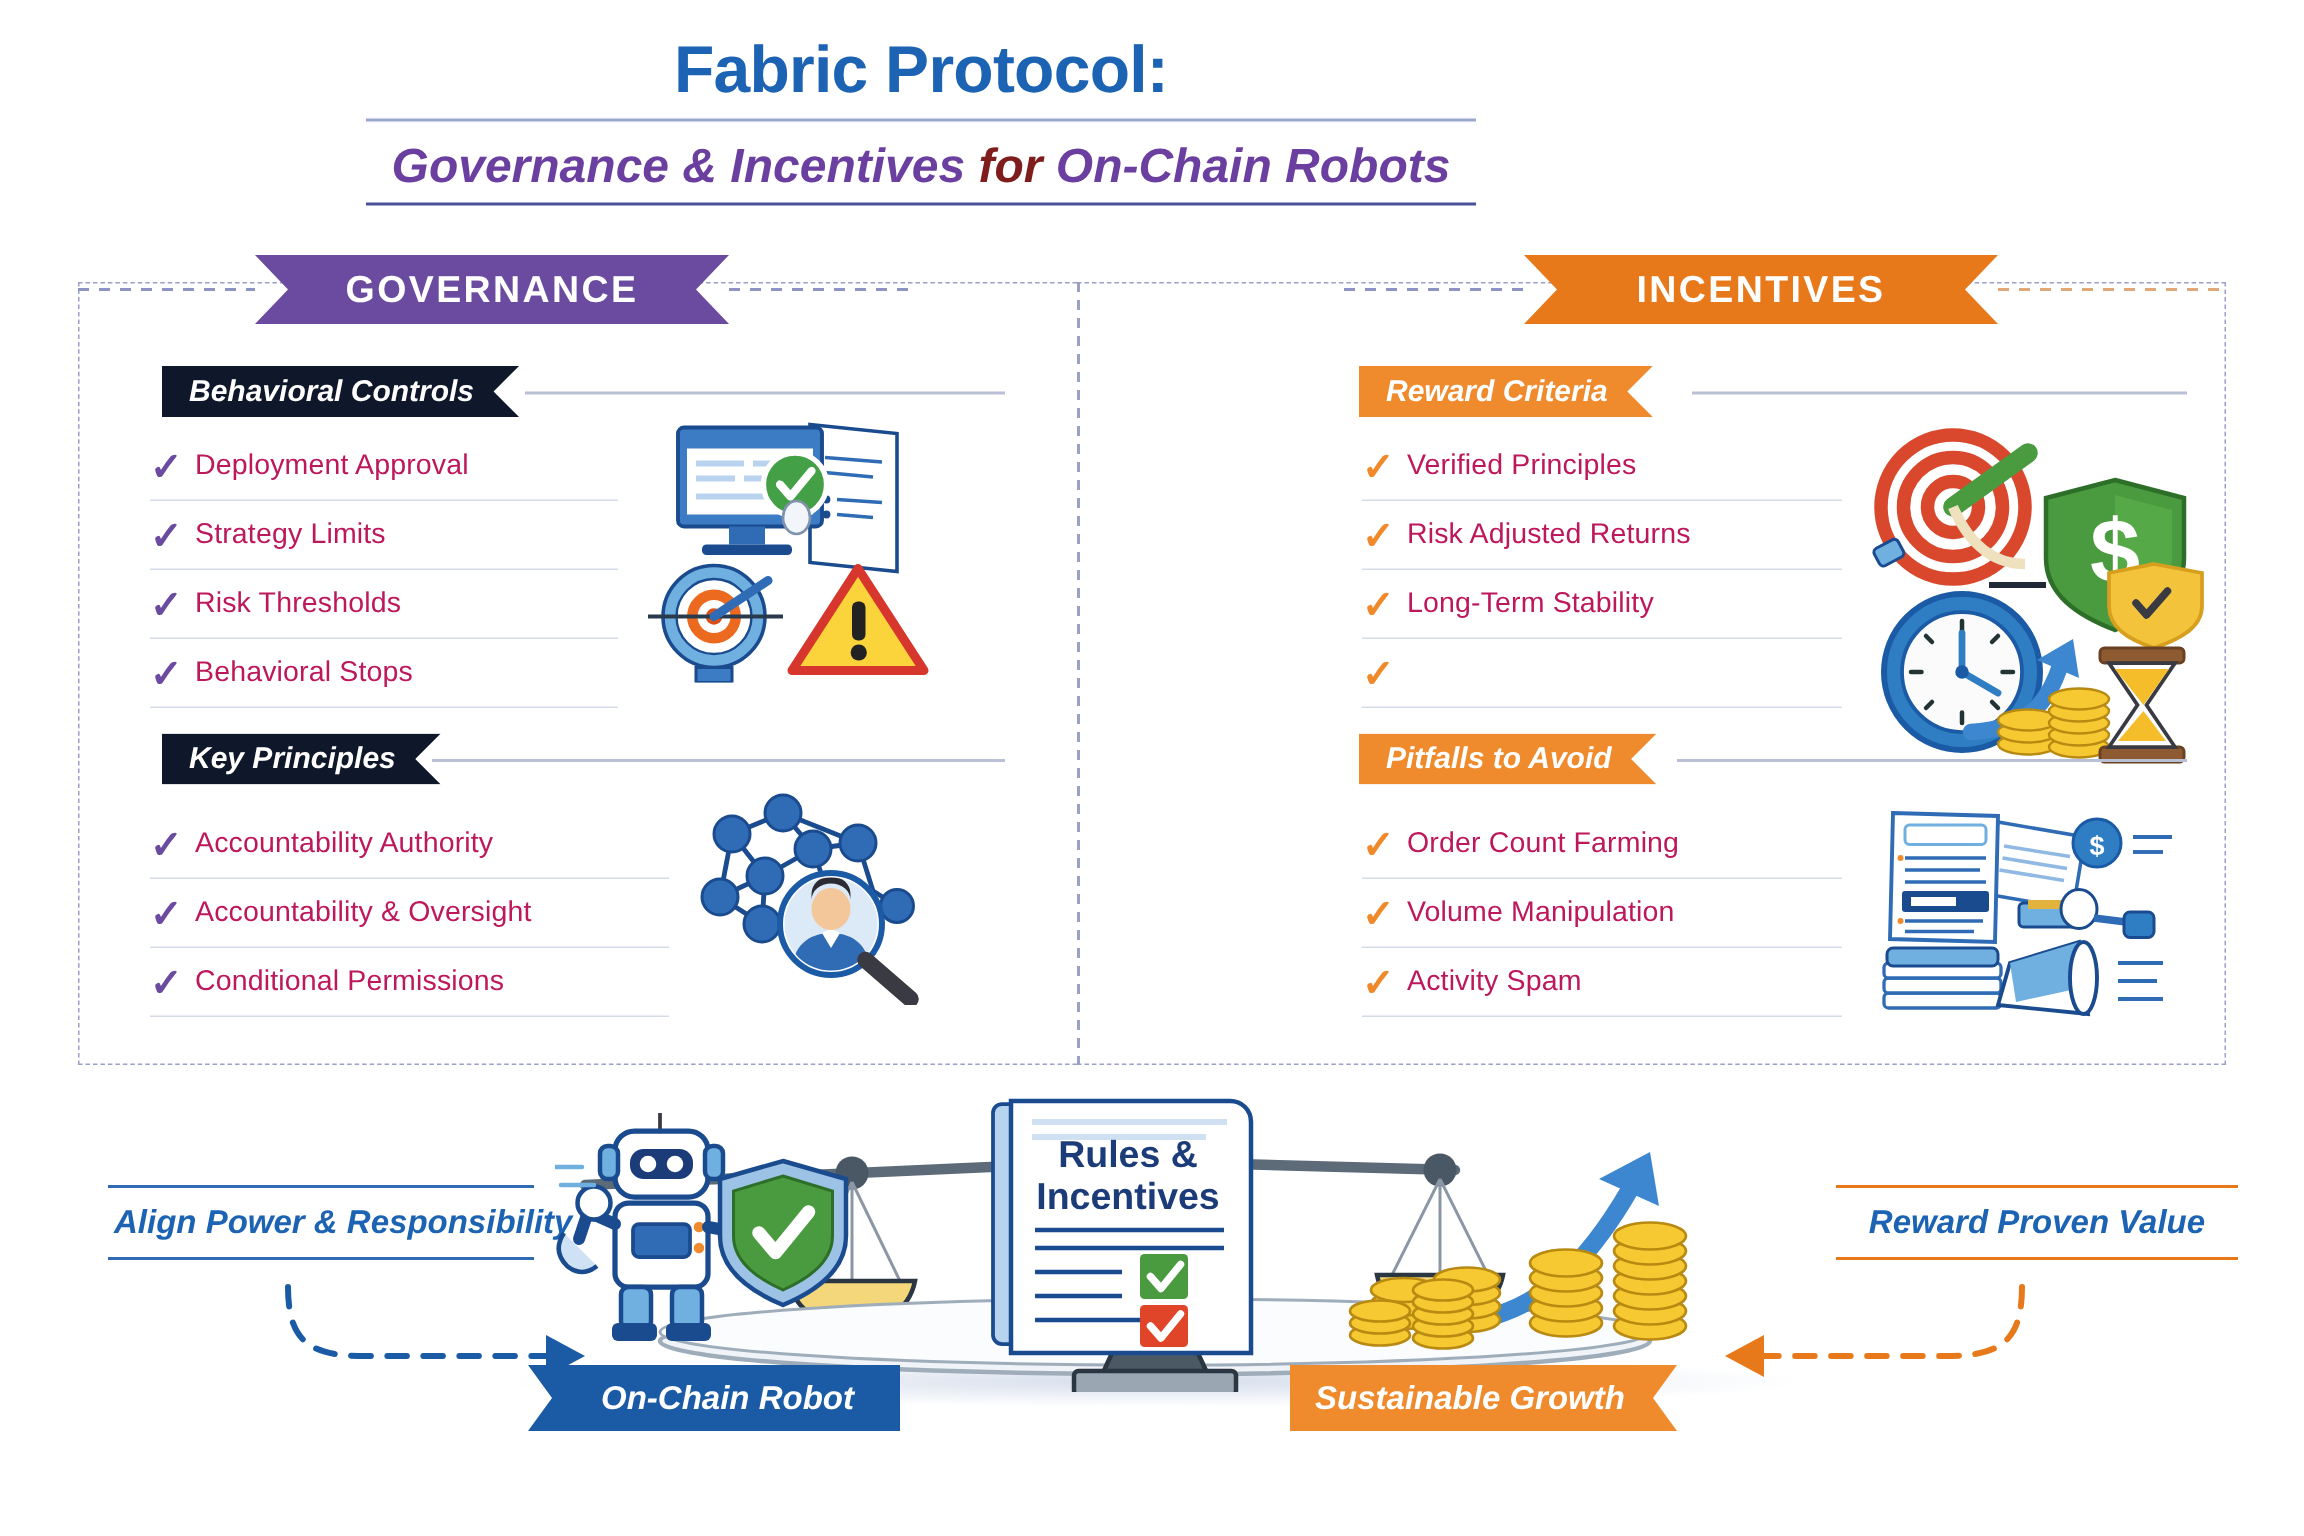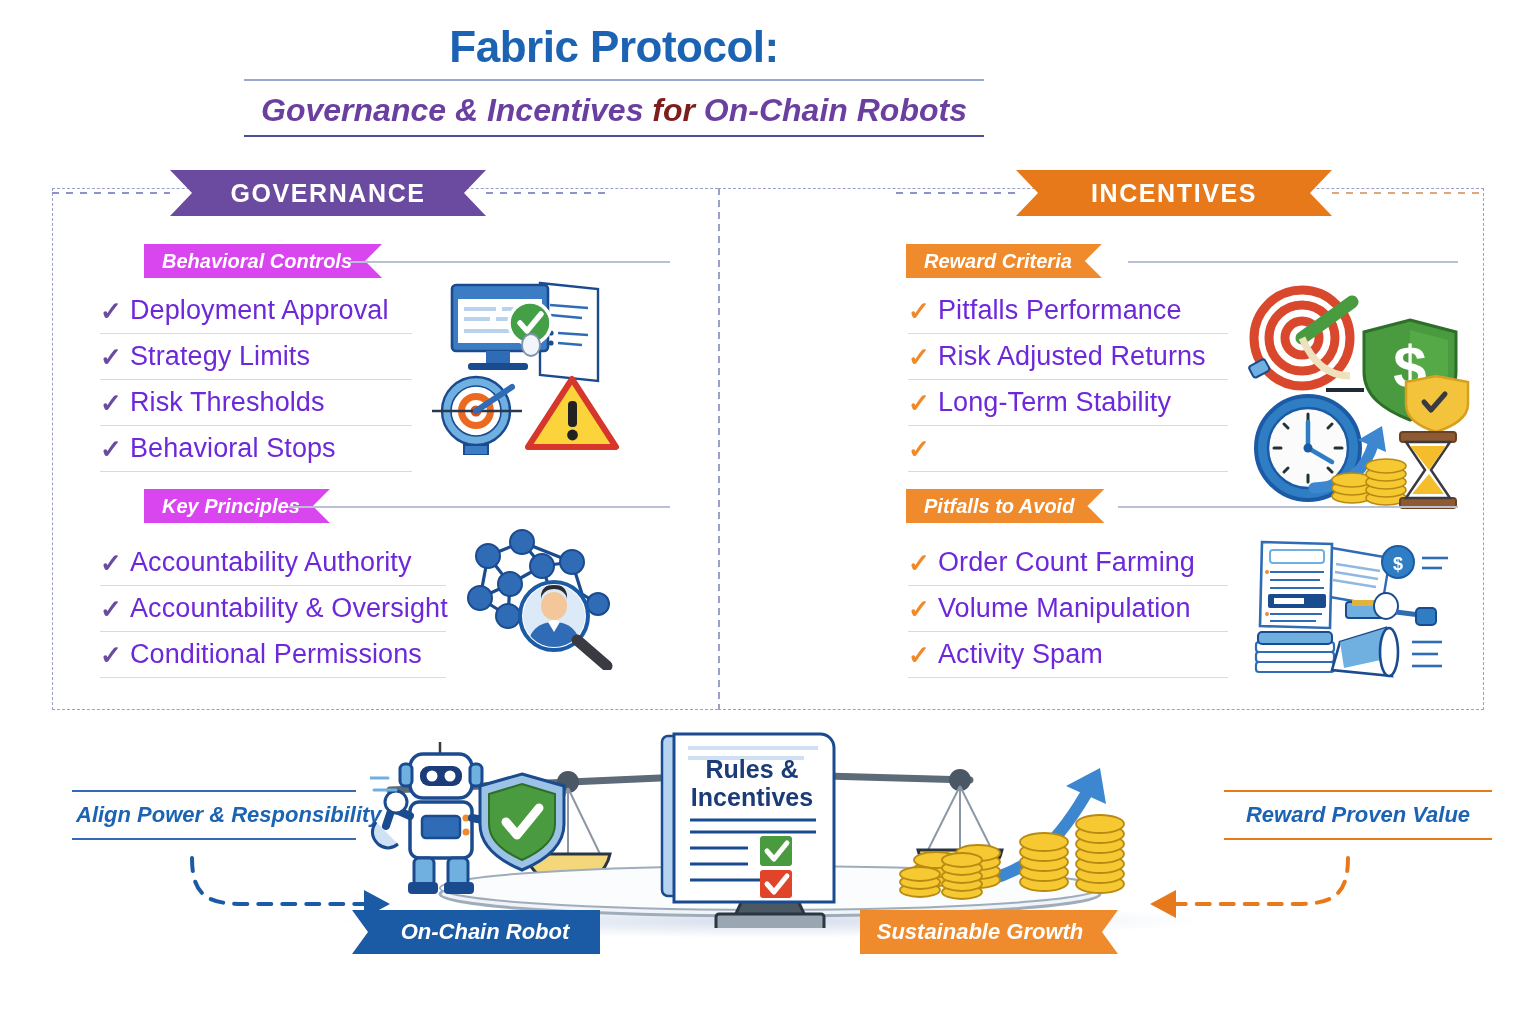--- a/index.html
+++ b/index.html
@@ -67,41 +67,41 @@
       background-image: linear-gradient(to right, #e0a878 52%, rgba(255,255,255,0) 0%); }
 
   
   .tag-banner {
     position: absolute; height: 34px; line-height: 34px;
     color: #fff; font-size: 20px; font-weight: bold; font-style: italic;
     padding-left: 18px; padding-right: 30px;
     clip-path: polygon(0 0, 100% 0, calc(100% - 17px) 50%, 100% 100%, 0 100%);
     white-space: nowrap;
   }
-  .tag-purple { background: #d946ef; margin-left: 36px; }
+  .tag-purple { background: #0f172a; }
   .tag-orange { background: #ef8b2c; }
   .tag-rule {
     position: absolute; height: 1.5px; background: #b9bfd4;
   }
 
   
   .check-list { position: absolute; }
   .check-row {
     position: relative; height: 46px;
     display: flex; align-items: center;
     border-bottom: 1.5px solid #d6dbe8;
   }
   .check-mark {
     width: 30px; font-size: 26px; font-weight: bold; line-height: 1;
     flex: 0 0 30px; text-align: left;
   }
   .mark-purple { color: #6b4ba0; }
   .mark-orange { color: #f0892a; }
   .check-label {
-    font-size: 27px; color: #6d28d9; white-space: nowrap;
+    font-size: 19px; color: #be185d; white-space: nowrap;
     letter-spacing: 0.1px;
   }
 
   
   #bottom-area { position: absolute; left: 0; top: 712px; width: 1536px; height: 312px; }
 
   .side-note {
     position: absolute; text-align: center;
   }
   .side-note .note-text {
@@ -286,21 +286,21 @@
     <line x1="127" y1="112" x2="157" y2="138" stroke="#3a3a42" stroke-width="11" stroke-linecap="round"></line>
   </svg>
 </div>
 
 <div class="tag-banner tag-orange" style="left:906px; top:244px;">Reward Criteria</div>
 <div class="tag-rule" style="left:1128px; top:261px; width:330px;"></div>
 
 <div class="check-list" style="left:908px; top:288px; width:320px;">
   <div class="check-row">
     <span class="check-mark mark-orange">✓</span>
-    <span class="check-label">Pitfalls Performance</span>
+    <span class="check-label">Verified Principles</span>
   </div>
   <div class="check-row">
     <span class="check-mark mark-orange">✓</span>
     <span class="check-label">Risk Adjusted Returns</span>
   </div>
   <div class="check-row">
     <span class="check-mark mark-orange">✓</span>
     <span class="check-label">Long-Term Stability</span>
   </div>
   <div class="check-row">

